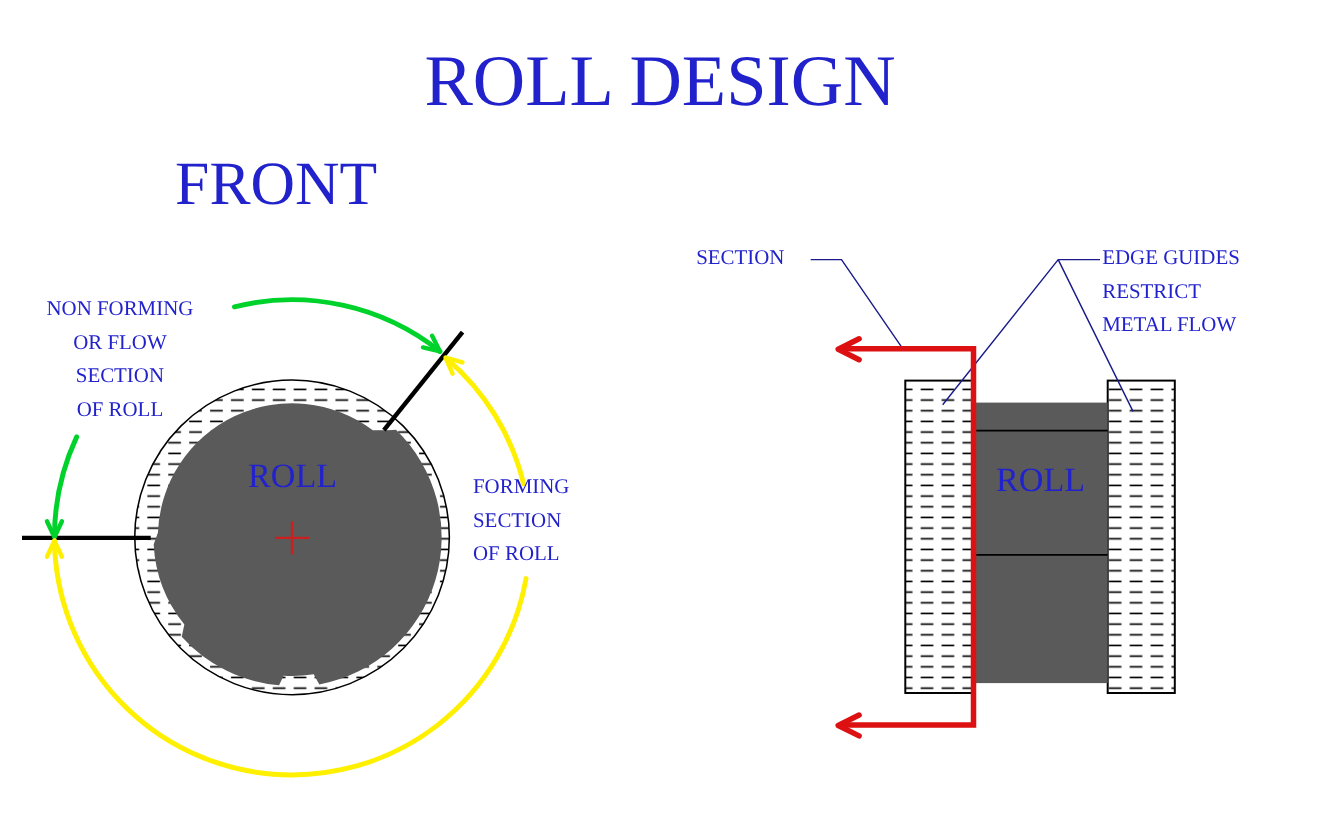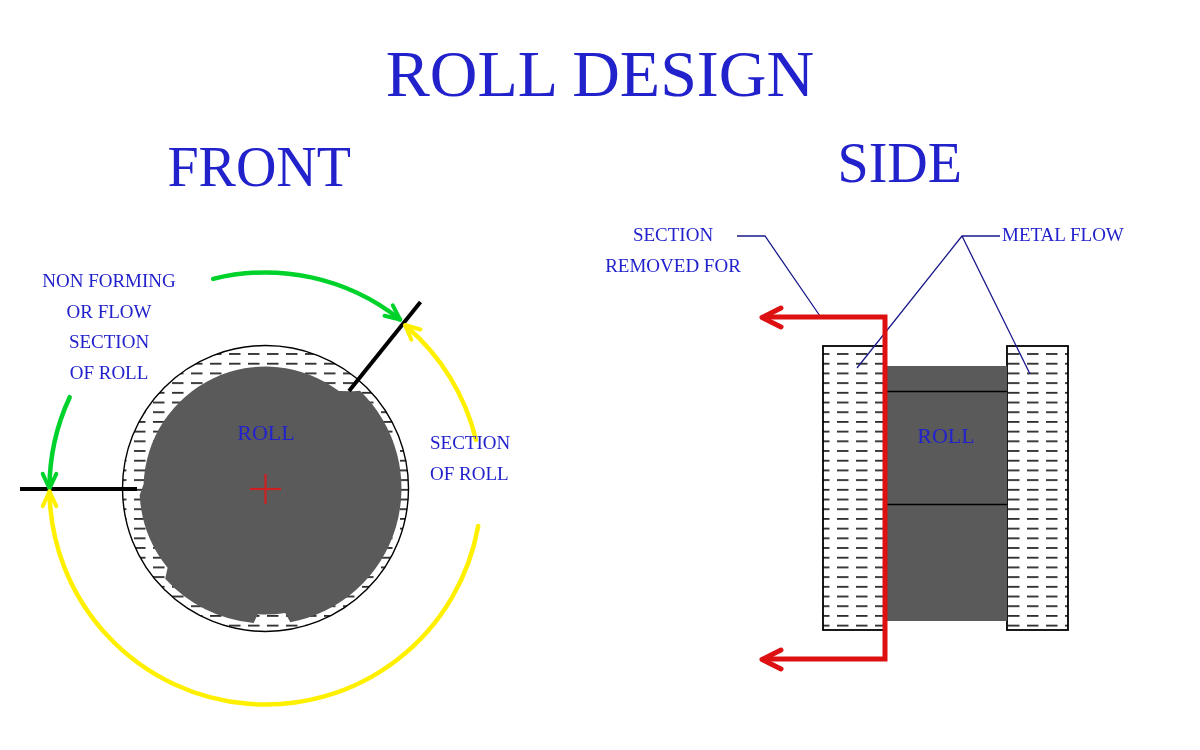--- a/index.html
+++ b/index.html
@@ -4,25 +4,25 @@
 <style>
   html,body{margin:0;padding:0;background:#ffffff;}
   .stage{
     position:relative;width:1200px;height:750px;background:#ffffff;
     overflow:hidden;font-family:"Liberation Serif", "DejaVu Serif", serif;padding-left:16px;
   }
   .stage svg{position:absolute;left:0;top:0;}
   .lbl{position:absolute;color:#2222cc;white-space:nowrap;}
   .lbl span{display:block;}
   .title{font-size:66px;line-height:66px;text-align:center;}
-  .heading{font-size:56px;line-height:56px;text-align:right;}
+  .heading{font-size:56px;line-height:56px;text-align:center;}
   .note{font-size:19px;line-height:30.5px;}
   .center{text-align:center;}
   .leftal{text-align:left;}
-  .rollword{font-size:22px;line-height:33px;text-align:center;}
+  .rollword{font-size:31px;line-height:33px;text-align:center;}
 </style>
 </head>
 <body>
 
 <div class="stage">
 
   <svg width="1200" height="750" viewBox="0 0 1200 750">
     <defs>
       <pattern id="hatch" width="19" height="9.7" patternUnits="userSpaceOnUse">
         <rect x="0" y="0" width="19" height="9.7" fill="#ffffff"></rect>
@@ -87,40 +87,41 @@
         <path stroke-linecap="round" stroke-linejoin="round" d="M781,308 L762,317.5 L781,327"></path>
         <path stroke-linecap="round" stroke-linejoin="round" d="M781,650 L762,659.5 L781,669"></path>
       </g>
     </g>
   </svg>
 
   <div class="lbl title" style="left:300px;top:41px;width:600px;">ROLL DESIGN</div>
 
   <div class="lbl heading" style="left:151px;top:139px;width:200px;">FRONT</div>
 
-  <div class="lbl heading" style="left:762px;top:135px;width:200px;">SIDE</div>
 
   <div class="lbl note center" style="left:8px;top:266px;width:202px;font-family:Liberation Serif, serif;">
     <span>NON FORMING</span>
     <span>OR FLOW</span>
     <span>SECTION</span>
     <span>OF ROLL</span>
   </div>
 
   <div class="lbl note leftal" style="left:430px;top:428px;">
+    <span>FORMING</span>
     <span>SECTION</span>
     <span>OF ROLL</span>
   </div>
 
   <div class="lbl rollword" style="left:201px;top:416px;width:130px;">ROLL</div>
 
   <div class="lbl note center" style="left:568px;top:220px;width:210px;">
     <span>SECTION</span>
-    <span>REMOVED FOR</span>
   </div>
 
   <div class="lbl note leftal" style="left:1002px;top:220px;">
+    <span>EDGE GUIDES</span>
+    <span>RESTRICT</span>
     <span>METAL FLOW</span>
   </div>
 
   <div class="lbl rollword" style="left:881px;top:419px;width:130px;">ROLL</div>
 
 </div>
 
 </body></html>

